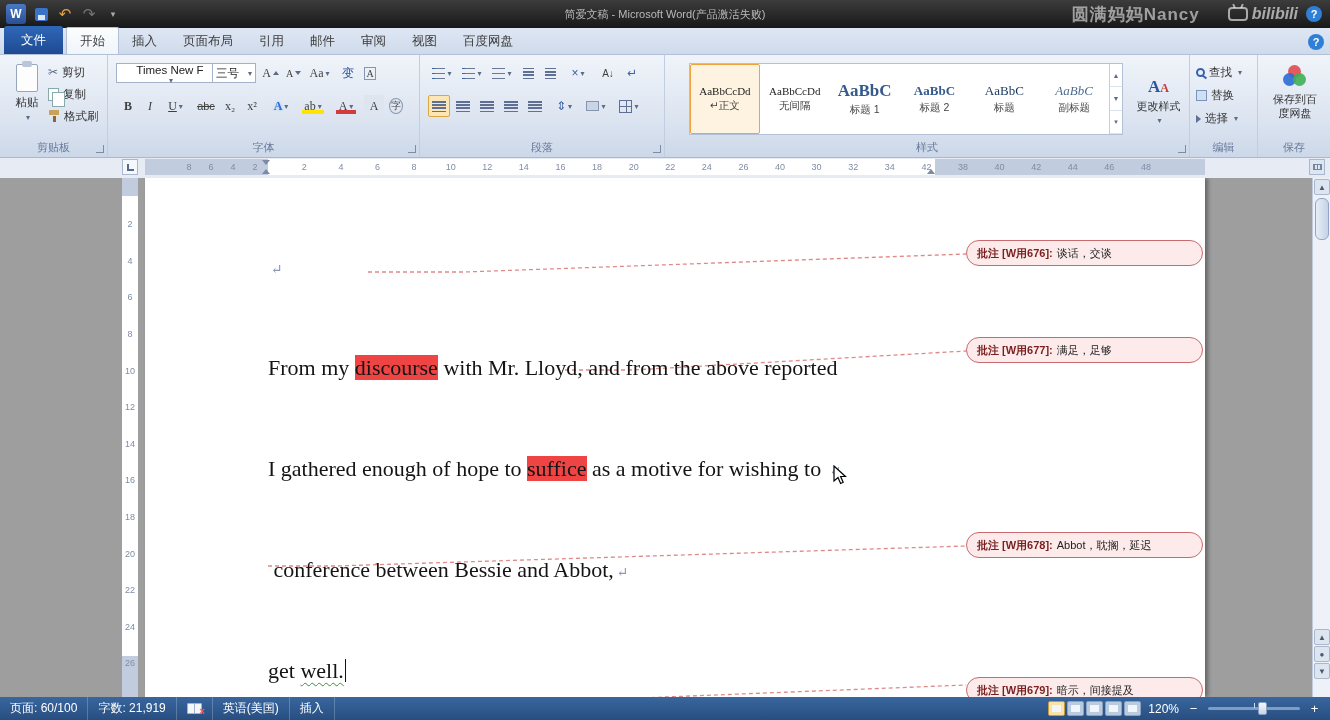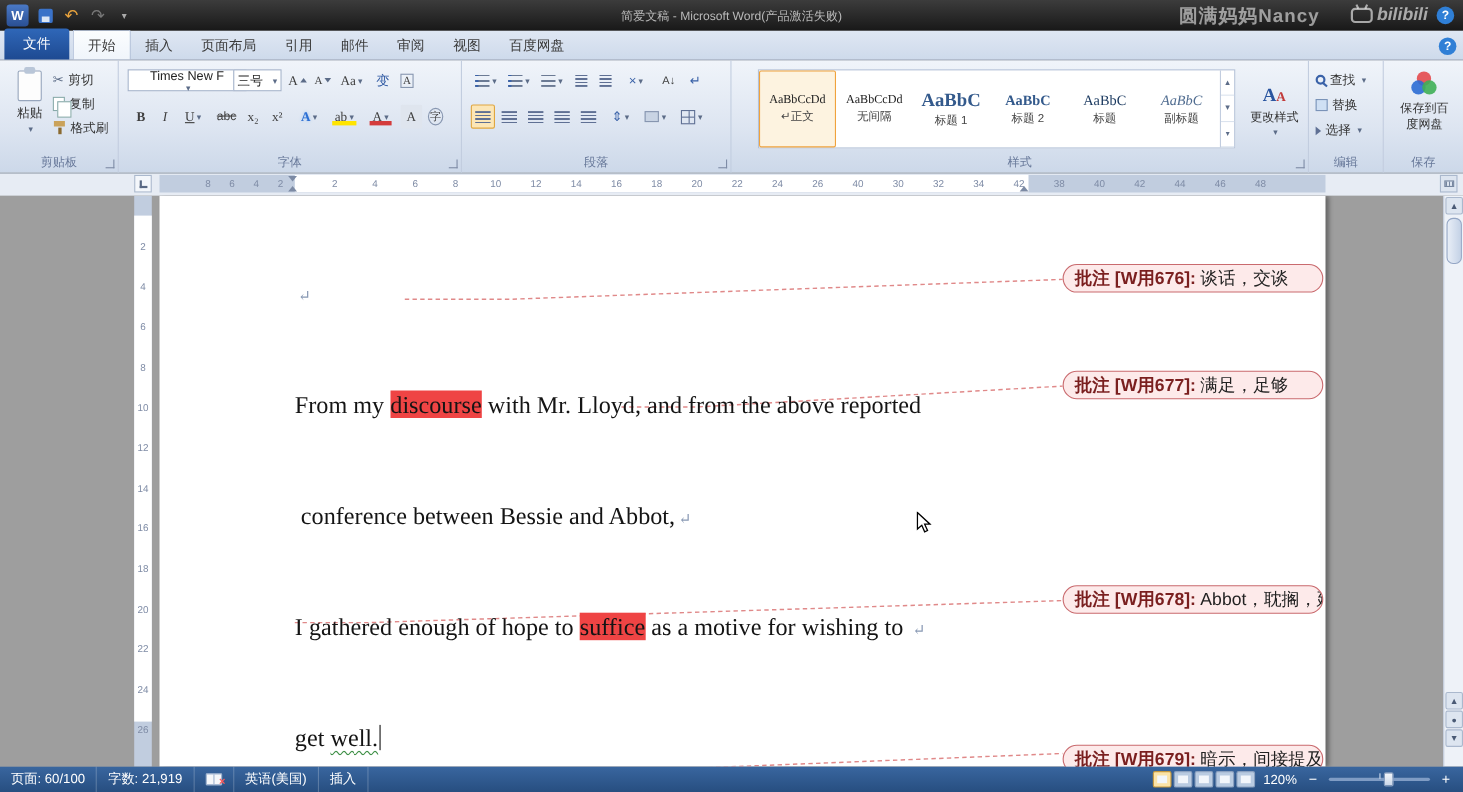--- a/index.html
+++ b/index.html
@@ -146,21 +146,21 @@
   .vn { height:36.6px; text-align:center; font-size:9px; color:#7f8ca6; display:flex; align-items:center; justify-content:center; }
   .page { position:absolute; left:145px; top:0; width:1060px; height:100%; background:#fff; box-shadow:3px 0 4px rgba(0,0,0,.35); }
   .doctext { position:absolute; left:123px; top:12px; width:700px; font-family:"Liberation Serif","DejaVu Serif",serif;
     font-size:22px; color:#141414; white-space:pre; }
   .dline { height:49px; line-height:49px; }
   .hl { background:#ef4444; }
   .wavy { text-decoration:underline wavy #3e8f46 1px; text-underline-offset:4px; }
   .pmark { color:#8a9ab5; font-size:14px; margin-left:3px; }
   .caret { display:inline-block; width:1.5px; height:23px; background:#111; vertical-align:-4px; margin-left:1px; }
   .comment { position:absolute; left:821px; width:237px; height:26px; background:#fdeaea; border:1.5px solid #c96a6e;
-    border-radius:13px; display:flex; align-items:center; padding:0 10px; font-size:16px; color:#222; white-space:nowrap; overflow:hidden; }
+    border-radius:13px; display:flex; align-items:center; padding:0 10px; font-size:11px; color:#222; white-space:nowrap; overflow:hidden; }
   .cpre { font-weight:bold; color:#7a1f1f; margin-right:4px; }
   .clines { position:absolute; left:0; top:0; width:1060px; height:519px; pointer-events:none; }
 
   
   .vscroll { position:absolute; right:0; top:0; width:18px; height:100%; background:#eef2f8; border-left:1px solid #c0cada; }
   .scr-btn { position:absolute; left:1px; width:16px; height:16px; background:#dde5f0; border:1px solid #aab8cd; border-radius:2px;
     display:flex; align-items:center; justify-content:center; font-size:8px; color:#4a5a75; }
   .scr-up { top:1px; }
   .thumb { position:absolute; left:2px; top:20px; width:14px; height:42px; background:linear-gradient(90deg,#e8eef7,#c4d2e6);
     border:1px solid #93a5c4; border-radius:6px; }
@@ -528,22 +528,22 @@
       <svg class="clines" viewBox="0 0 1060 519">
         <polyline points="223,94 320,94 821,76" fill="none" stroke="#e08989" stroke-width="1.3" stroke-dasharray="4 3"></polyline>
         <polyline points="420,192 488,192 821,173" fill="none" stroke="#e08989" stroke-width="1.3" stroke-dasharray="4 3"></polyline>
         <polyline points="123,388 190,388 821,368" fill="none" stroke="#e08989" stroke-width="1.3" stroke-dasharray="4 3"></polyline>
         <polyline points="317,524 395,524 821,507" fill="none" stroke="#e08989" stroke-width="1.3" stroke-dasharray="4 3"></polyline>
       </svg>
 
       <div class="doctext">
         <div class="dline"><span class="pmark">↵</span></div>
         <div class="dline"><span>From my </span><span class="hl">discourse</span><span> with Mr. Lloyd, and from the above reported</span></div>
+        <div class="dline"><span>I gathered enough of hope to </span><span class="hl">suffice</span><span> as a motive for wishing to </span><span class="pmark">↵</span></div>
         <div class="dline"><span> conference between Bessie and Abbot,</span><span class="pmark">↵</span></div>
-        <div class="dline"><span>I gathered enough of hope to </span><span class="hl">suffice</span><span> as a motive for wishing to </span><span class="pmark">↵</span></div>
         <div class="dline"><span>get </span><span class="wavy">well.</span><span class="caret"></span></div>
         
         
         
         
         
         
       </div>
 
       <div class="comment" style="top:62px;">

